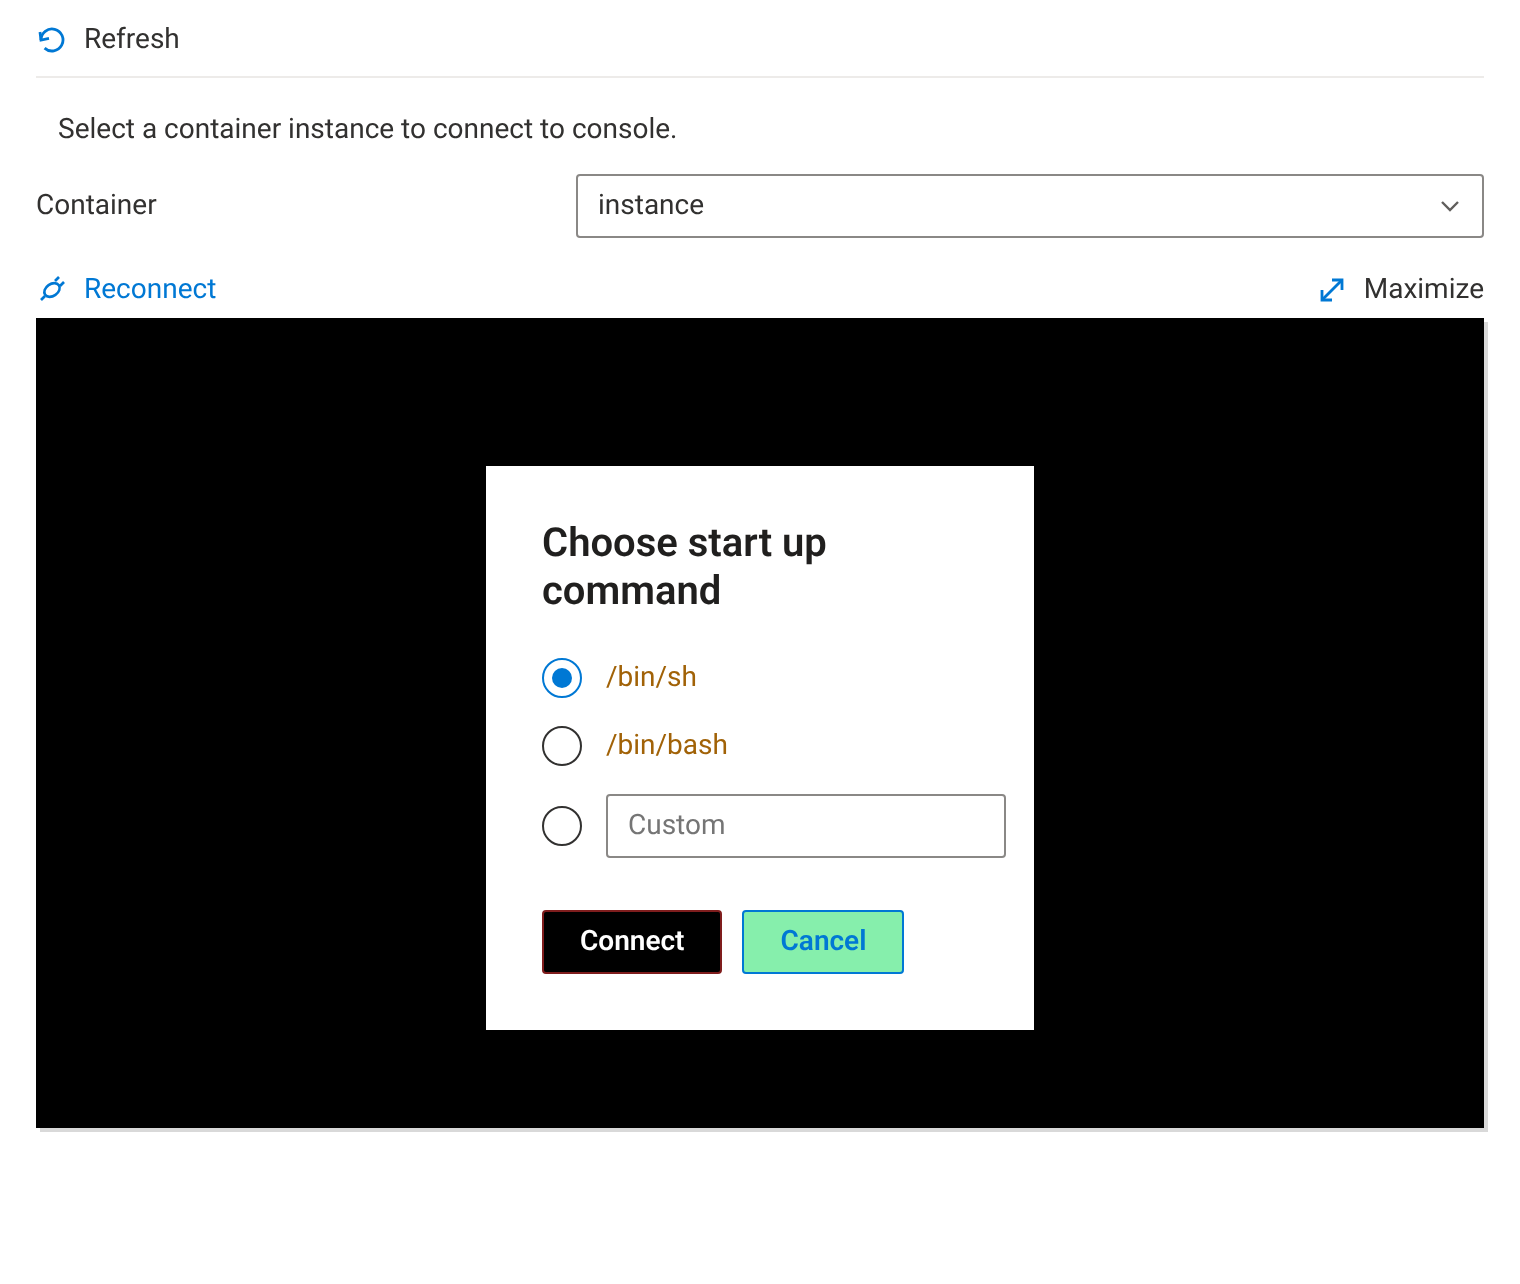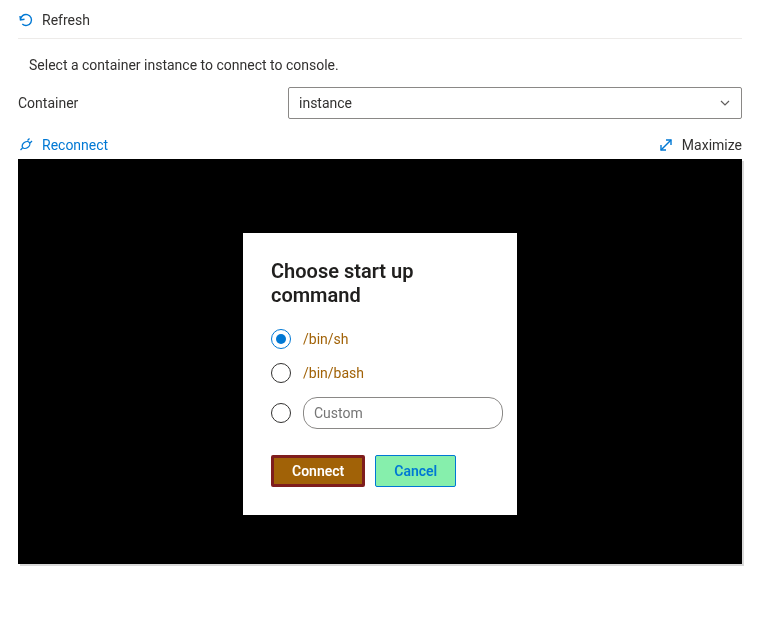--- a/index.html
+++ b/index.html
@@ -135,43 +135,43 @@
     border-radius: 50%;
     background: #0078d4;
   }
   .radio-label {
     color: #a16207;
   }
   .custom-input {
     flex: 1;
     height: 32px;
     border: 1px solid #8a8886;
-    border-radius: 14px;
+    border-radius: 2px;
     padding: 0 10px;
     font: inherit;
     color: #605e5c;
     max-width: 200px;
   }
   .dialog-actions {
     display: flex;
     gap: 10px;
     margin-top: 26px;
   }
   .btn {
     height: 32px;
     padding: 0 18px;
     font: inherit;
     font-weight: 600;
     border-radius: 2px;
     cursor: pointer;
   }
   .btn-primary {
-    background: #a16207;
+    background: #000000;
     color: #fff;
-    border: 3px solid #7f1d1d;
+    border: 1px solid #7f1d1d;
   }
   .btn-secondary {
     background: #86efac;
     color: #0078d4;
     border: 1px solid #0078d4;
   }
   svg { display: block; }
 </style>
 </head>
 <body>

